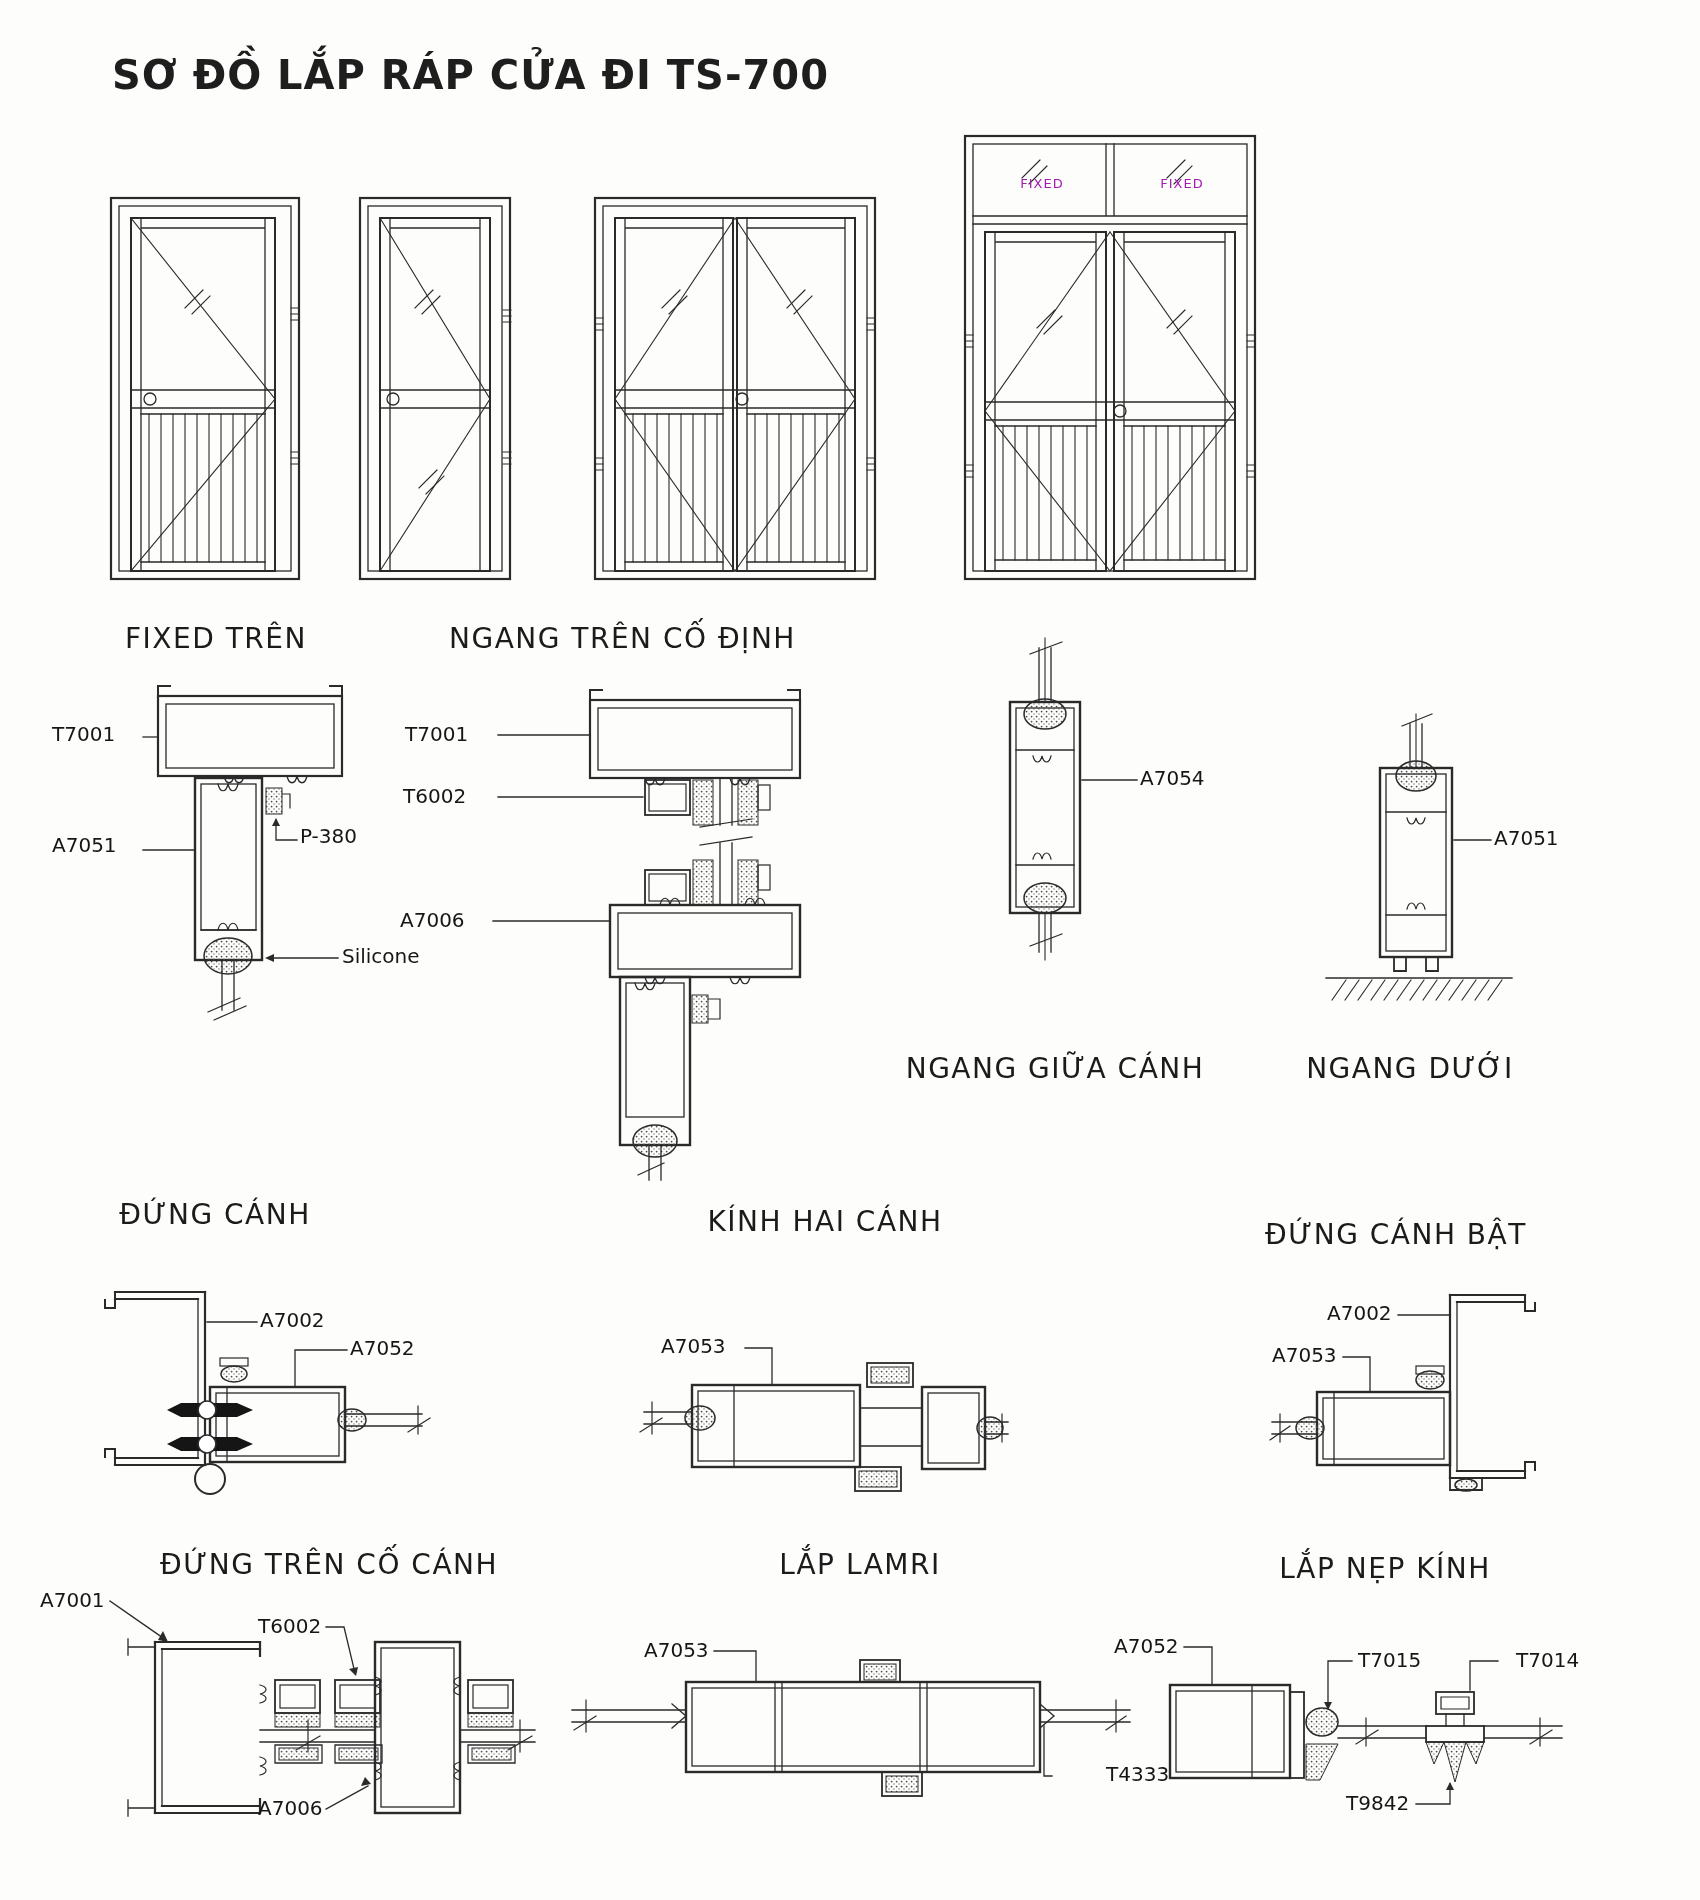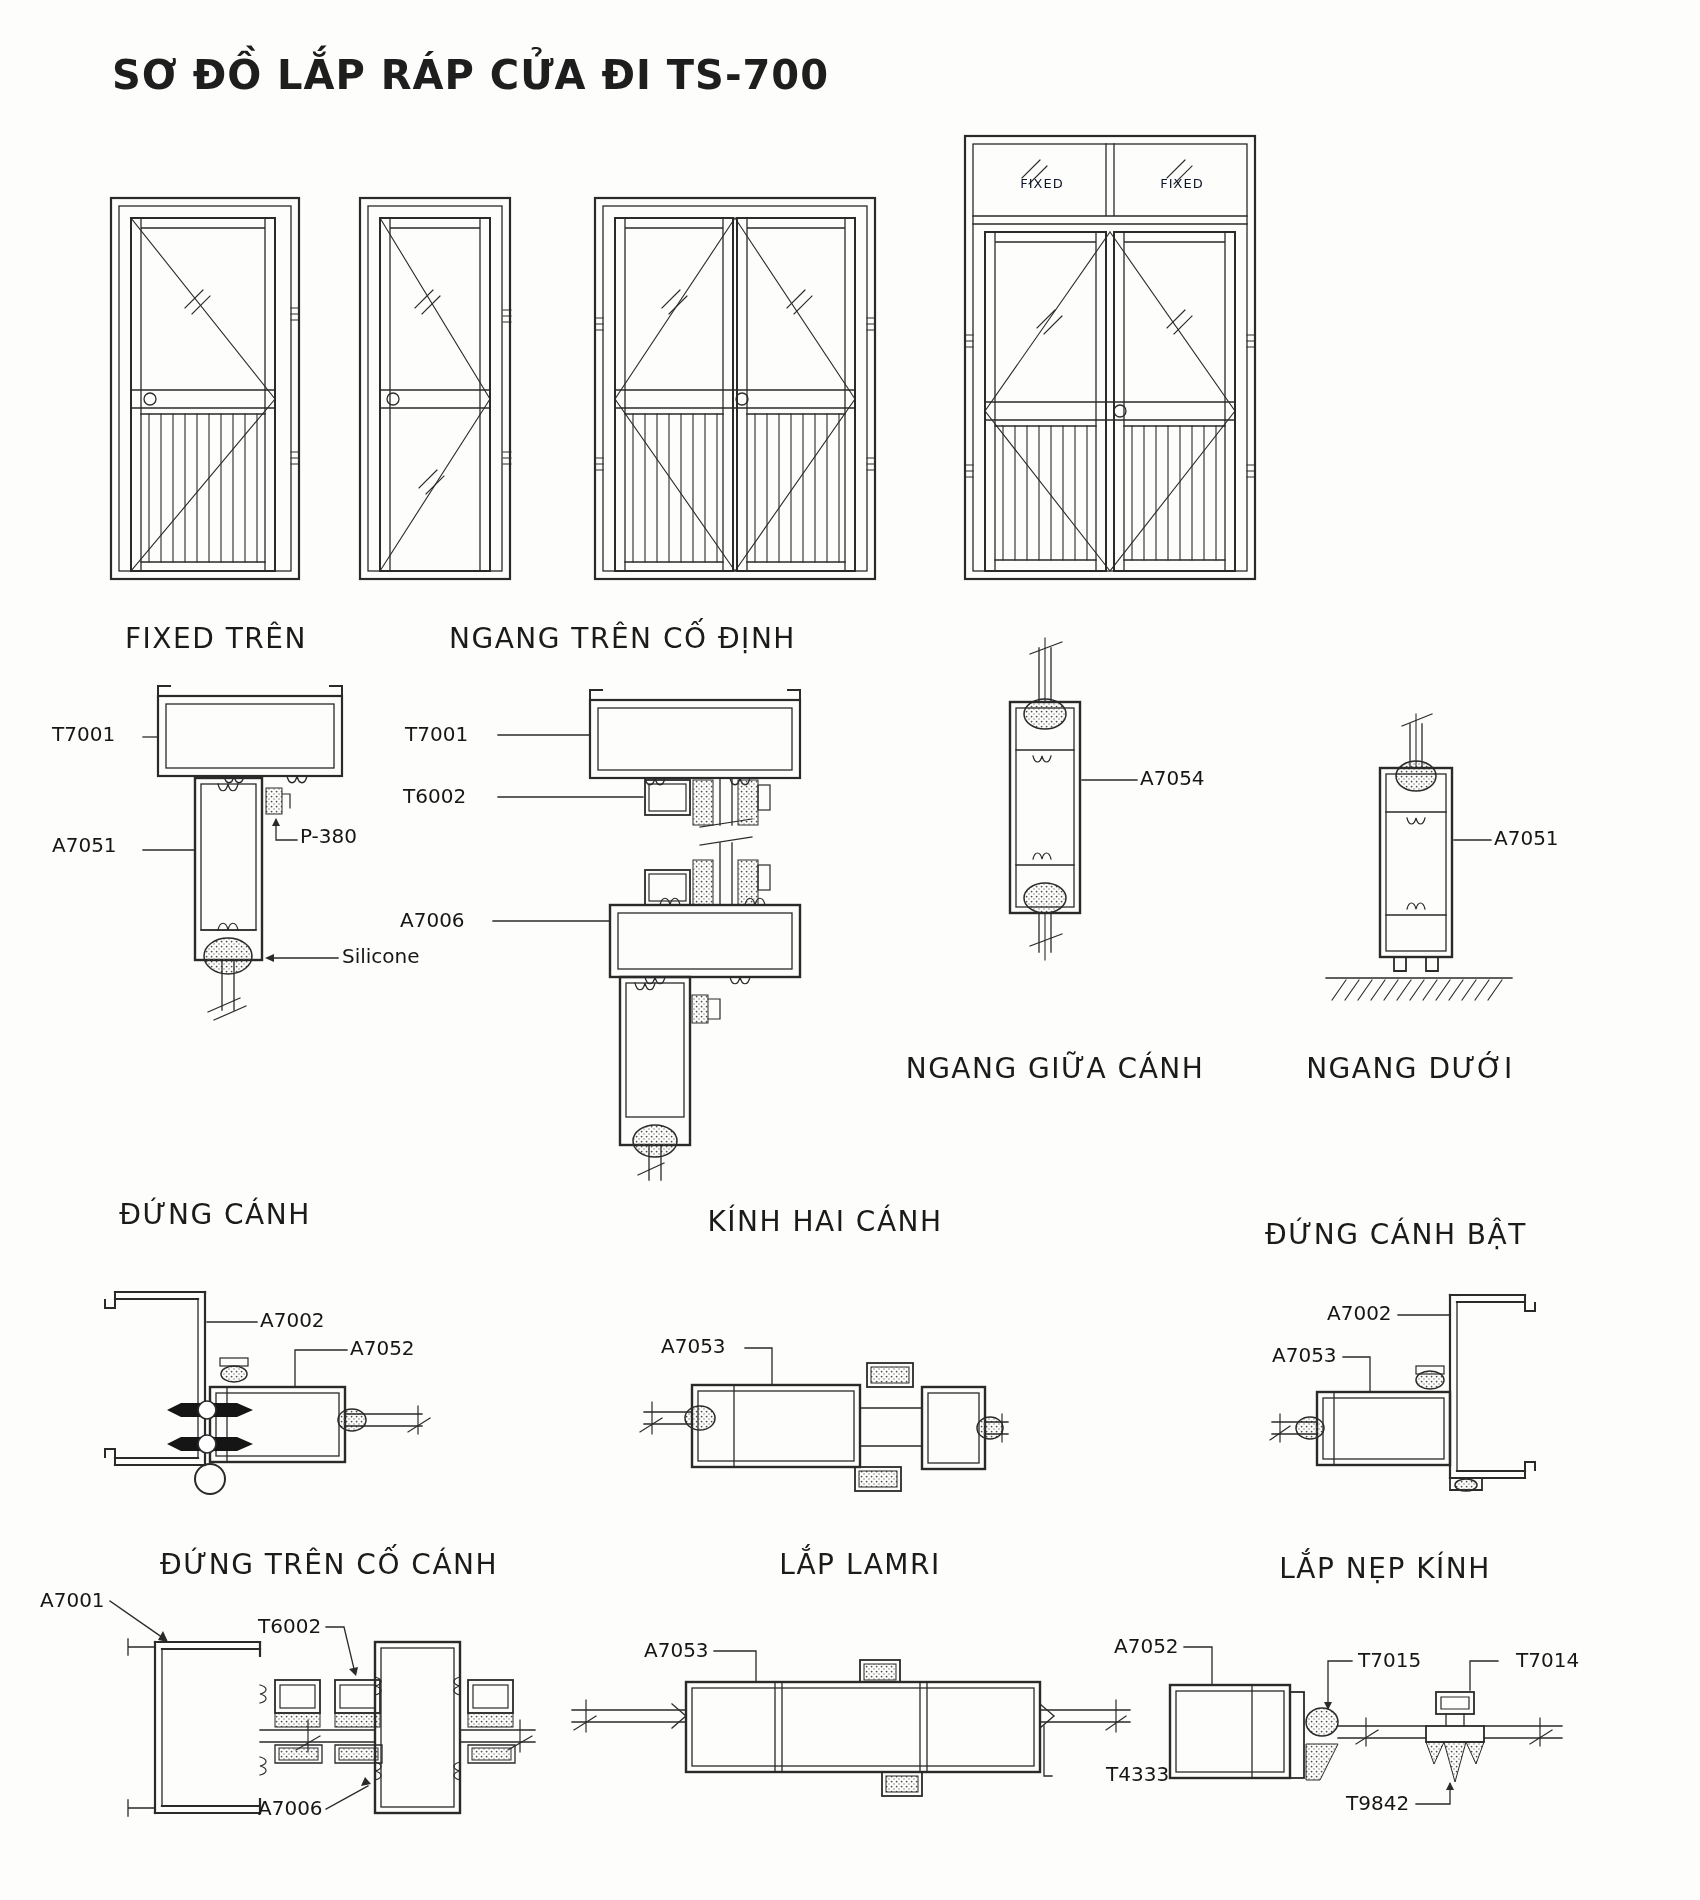--- a/index.html
+++ b/index.html
@@ -1,21 +1,21 @@
 <!DOCTYPE html>
 <html><head>
 <meta charset="utf-8">
 <style>
   html,body{margin:0;padding:0;background:#e8e8e8;}
   .page{position:relative;width:1700px;height:1900px;background:#fdfdfc;overflow:hidden;
         font-family:"DejaVu Sans","Liberation Sans",sans-serif;color:#1b1b1b;}
   .title{position:absolute;left:100px;top:52px;font-size:40px;font-weight:700;letter-spacing:1px;color:#1e1e1e;margin-left:12px;}
   .cap{position:absolute;font-size:28px;letter-spacing:1.5px;color:#1b1b1b;text-align:center;white-space:nowrap;}
   .lbl{position:absolute;font-size:20px;color:#161616;white-space:nowrap;}
-  .fixed-lbl{position:absolute;font-size:13px;letter-spacing:1px;color:#0f172a;text-align:center;width:60px;}
+  .fixed-lbl{position:absolute;font-size:13px;letter-spacing:1px;color:#a21caf;text-align:center;width:60px;}
   svg{position:absolute;overflow:visible;}
   .ln{stroke:#2a2a2a;stroke-width:2;fill:none;stroke-linecap:square;}
   .ln22{stroke:#2a2a2a;stroke-width:2.2;fill:none;stroke-linecap:square;}
   .ln24{stroke:#2a2a2a;stroke-width:2.4;fill:none;stroke-linecap:square;}
   .ln18{stroke:#2a2a2a;stroke-width:1.8;fill:none;stroke-linecap:square;}
   .ln13{stroke:#2a2a2a;stroke-width:1.3;fill:none;stroke-linecap:square;}
   .ln12{stroke:#2a2a2a;stroke-width:1.2;fill:none;stroke-linecap:square;}
   .ln11{stroke:#2a2a2a;stroke-width:1.1;fill:none;stroke-linecap:square;}
   .blob{fill:url(#dots);stroke:#2a2a2a;stroke-width:1.5;}
   .dotfill{fill:url(#dots);stroke:#2a2a2a;stroke-width:1;}

